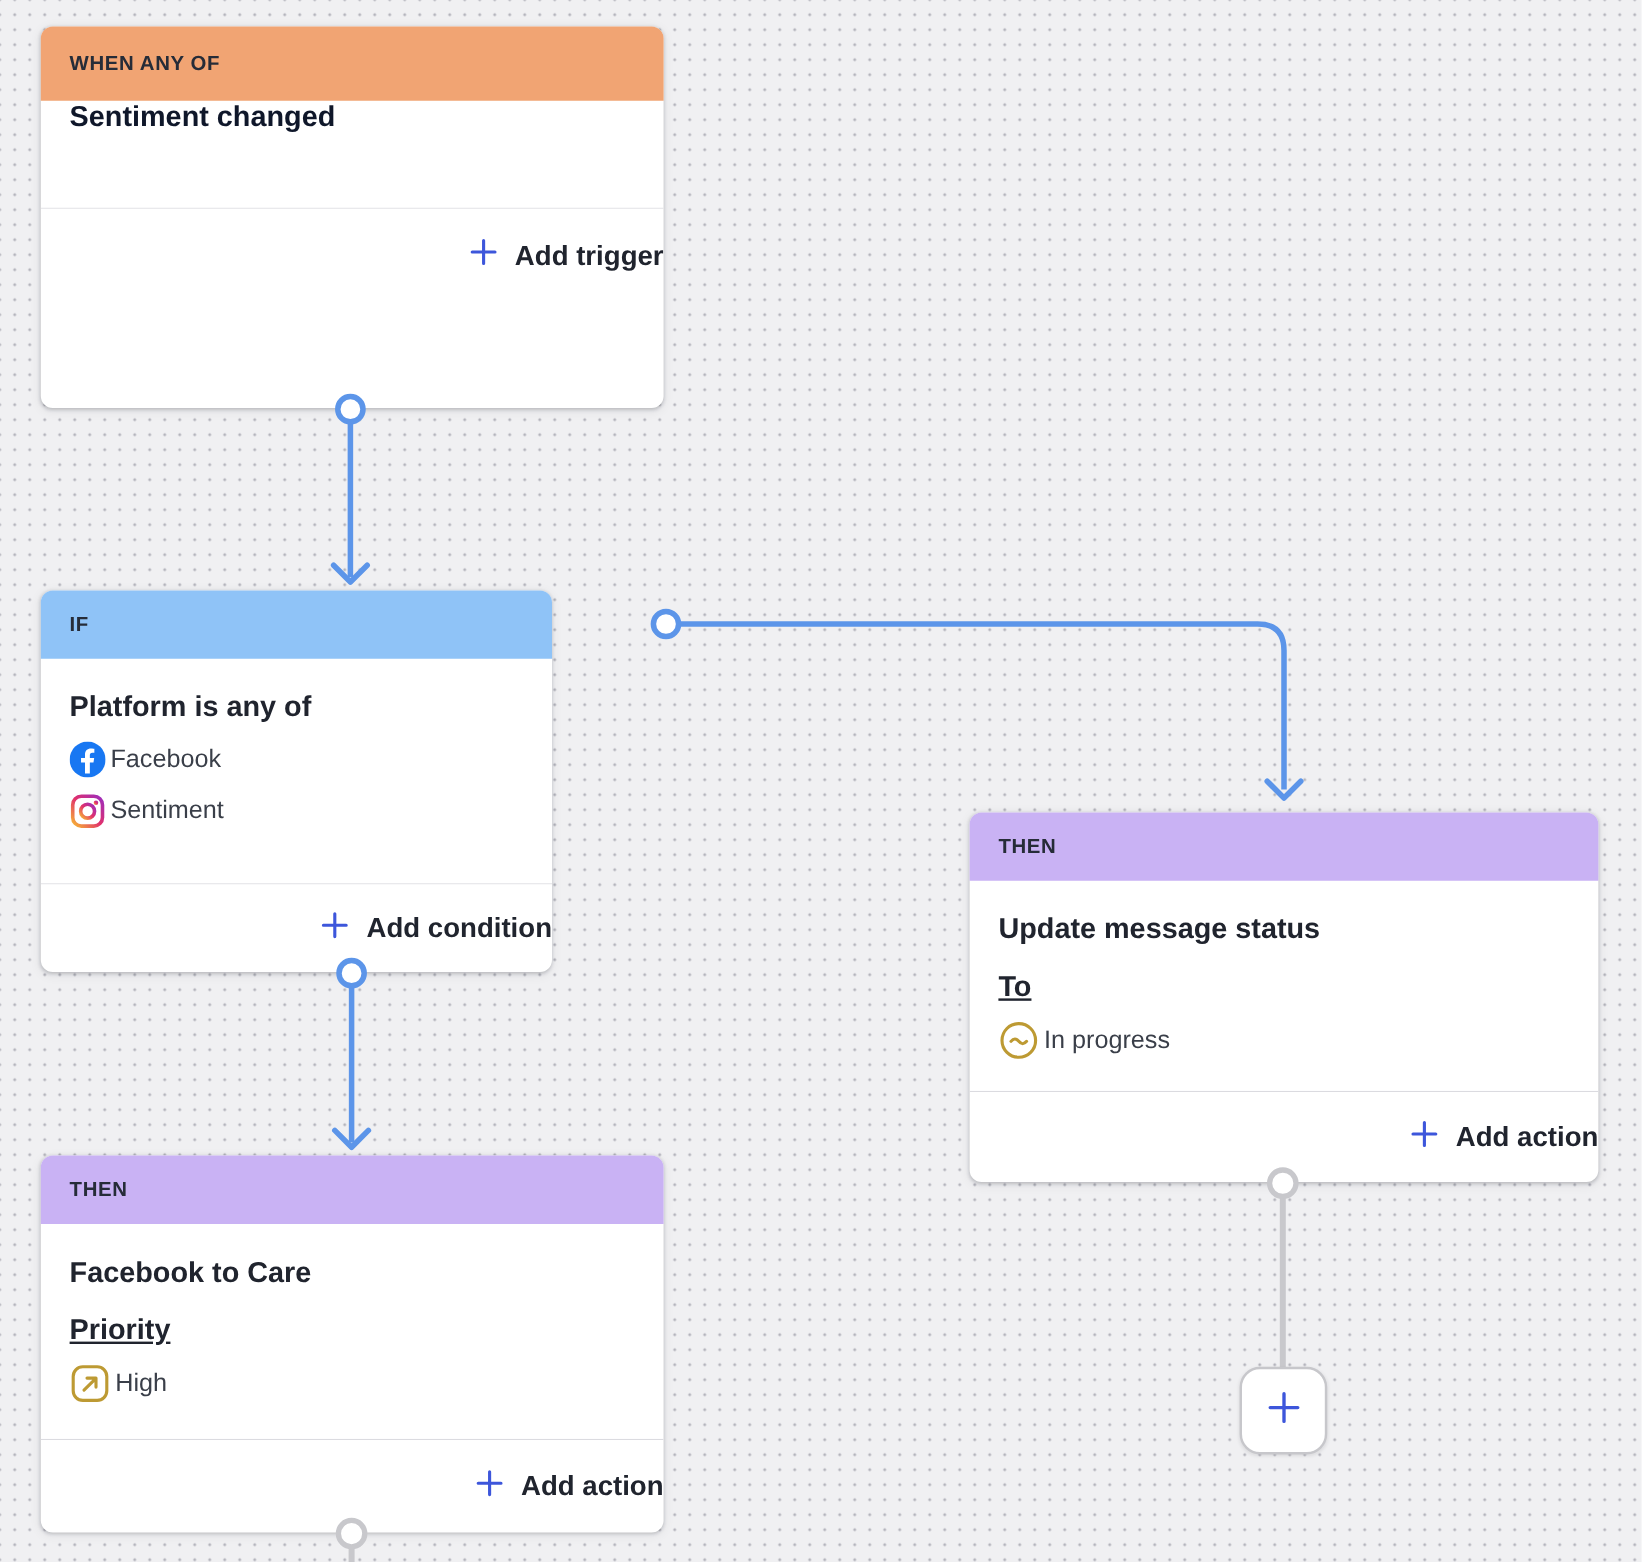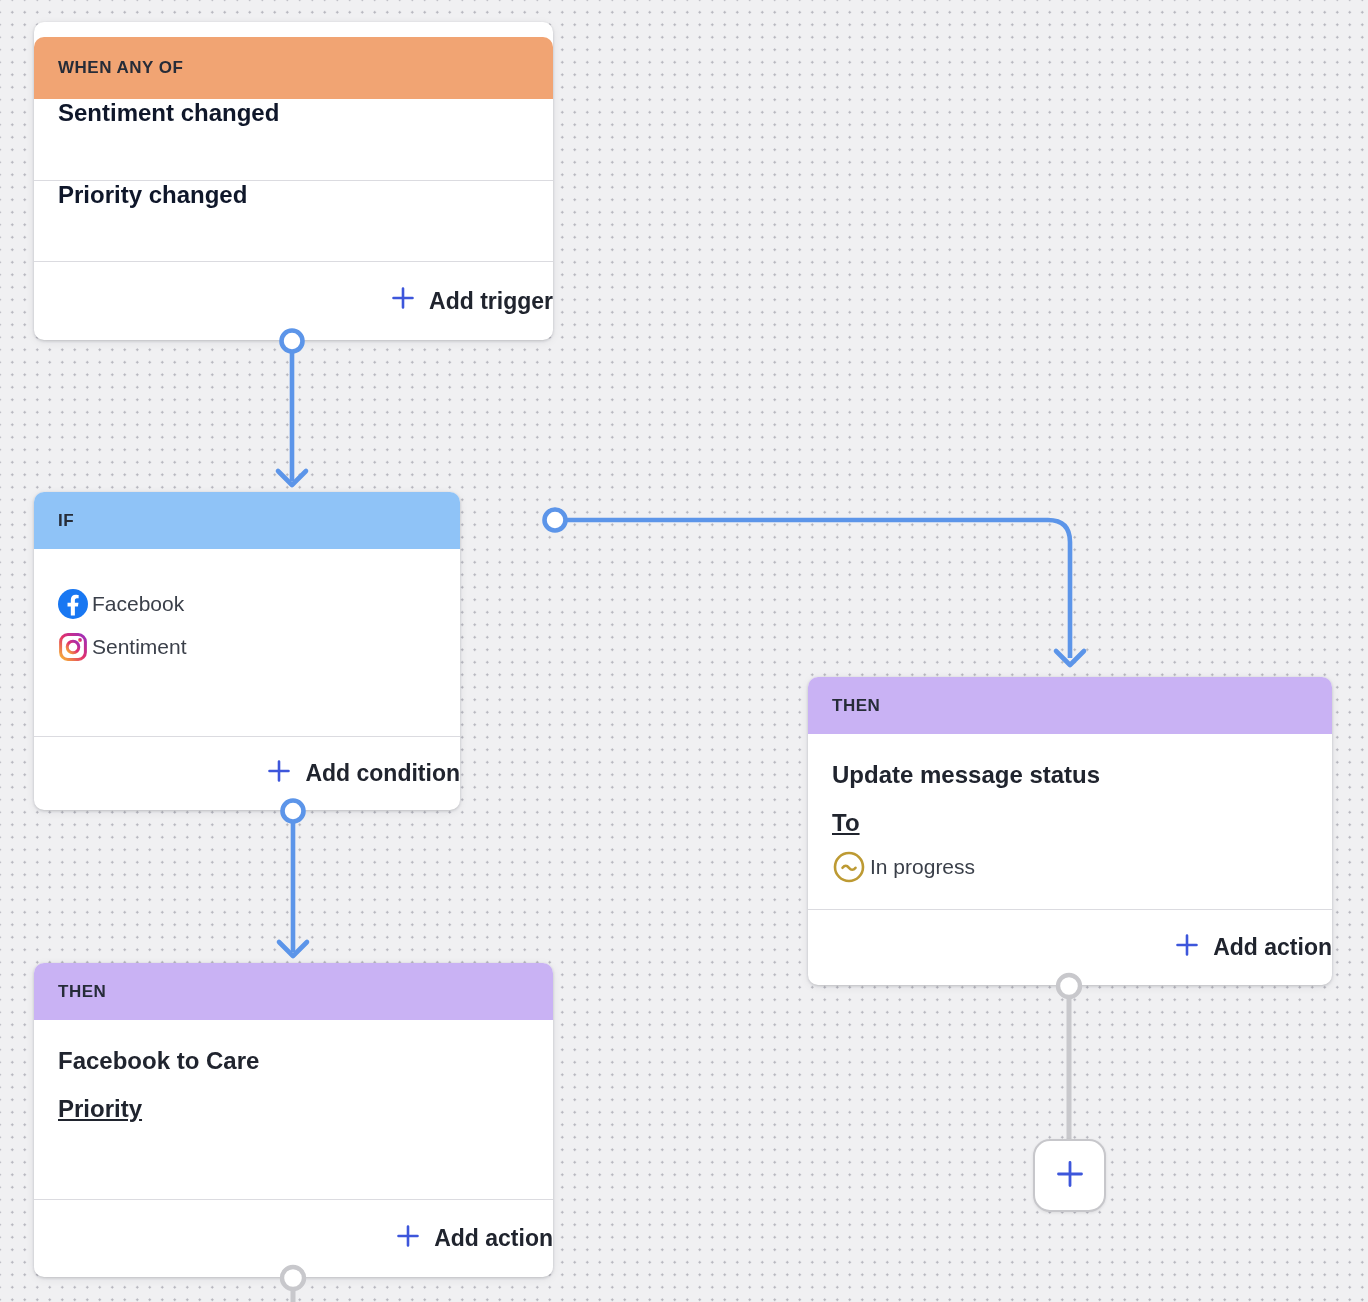--- a/index.html
+++ b/index.html
@@ -18,21 +18,21 @@
   .card {
     position:absolute; background:#ffffff; border-radius:10px;
     box-shadow:0 1px 3px rgba(25,28,40,.20), 0 2px 10px rgba(25,28,40,.07);
     display:flex; flex-direction:column; z-index:2;
   }
   .card-header {
     flex:0 0 auto; display:flex; align-items:center;
     padding:0 24px; border-radius:10px 10px 0 0;
     font-size:17px; font-weight:800; letter-spacing:.5px; color:#262c38;
   }
-  .hdr-orange { background:#f1a473; height:62px;margin-top:15px; }
+  .hdr-orange { background:#f1a473; height:62px; }
   .hdr-blue   { background:#8fc3f7; height:57px; }
   .hdr-purple { background:#c9b2f4; height:57px; }
 
   .trigger-row {
     height:89px; display:flex; align-items:flex-start; padding:0 24px;
     font-size:24px; font-weight:700; color:#0f172a; cursor:pointer;
   }
   .trigger-row + .trigger-row { border-top:1.5px solid #dbdbe0; }
 
   .card-body { flex:1 1 auto; padding:27px 24px 0; cursor:pointer; }
@@ -77,38 +77,36 @@
 
 <div class="canvas">
 
   <div class="card" style="left:34px; top:22px; width:519px; height:318px;">
     <div class="card-header hdr-orange">
       <span>WHEN ANY OF</span>
     </div>
     <div class="trigger-row">
       <span>Sentiment changed</span>
     </div>
-    <div class="trigger-row">
-      <span>Priority changed</span>
-    </div>
     <div class="add-row h78">
       <span class="icon">
         <svg width="26" height="26" viewBox="0 0 26 26">
             <path d="M13 3.5 V22.5 M3.5 13 H22.5" stroke="#3d56db" stroke-width="2.6" stroke-linecap="round" fill="none"></path>
           </svg>
       </span>
       <span>Add trigger</span>
     </div>
   </div>
 
   <div class="card" style="left:34px; top:492px; width:426px; height:318px;">
     <div class="card-header hdr-blue">
       <span>IF</span>
     </div>
     <div class="card-body">
+      <div class="body-title">Platform is any of</div>
       <div class="value-row">
         <span class="icon">
           <svg width="30" height="30" viewBox="0 0 30 30">
             <circle cx="15" cy="15" r="15" fill="#1877f2"></circle>
             <g transform="translate(8.6,5.8) scale(0.0405)">
                 <path fill="#ffffff" d="M279.14 288l14.22-92.66h-88.91v-60.13c0-25.35 12.42-50.06 52.24-50.06h40.42V6.26S260.43 0 225.36 0c-73.22 0-121.08 44.38-121.08 124.72v70.62H22.89V288h81.39v224h100.17V288z"></path>
               </g>
           </svg>
         </span>
         <span>Facebook</span>
@@ -141,20 +139,29 @@
     </div>
   </div>
 
   <div class="card" style="left:34px; top:963px; width:519px; height:314px;">
     <div class="card-header hdr-purple">
       <span>THEN</span>
     </div>
     <div class="card-body">
       <div class="body-title">Facebook to Care</div>
       <div class="field-label">Priority</div>
+      <div class="value-row">
+        <span class="icon">
+          <svg width="34" height="34" viewBox="0 0 34 34">
+            <rect x="3" y="3" width="28" height="28" rx="8" fill="none" stroke="#bd9a33" stroke-width="2.6"></rect>
+            <path d="M12 22.5 L21.5 13 M14.5 12.4 H22 V19.9" fill="none" stroke="#bd9a33" stroke-width="2.6" stroke-linecap="round" stroke-linejoin="round"></path>
+          </svg>
+        </span>
+        <span>High</span>
+      </div>
     </div>
     <div class="add-row h77">
       <span class="icon">
         <svg width="26" height="26" viewBox="0 0 26 26">
             <path d="M13 3.5 V22.5 M3.5 13 H22.5" stroke="#3d56db" stroke-width="2.6" stroke-linecap="round" fill="none"></path>
           </svg>
       </span>
       <span>Add action</span>
     </div>
   </div>

